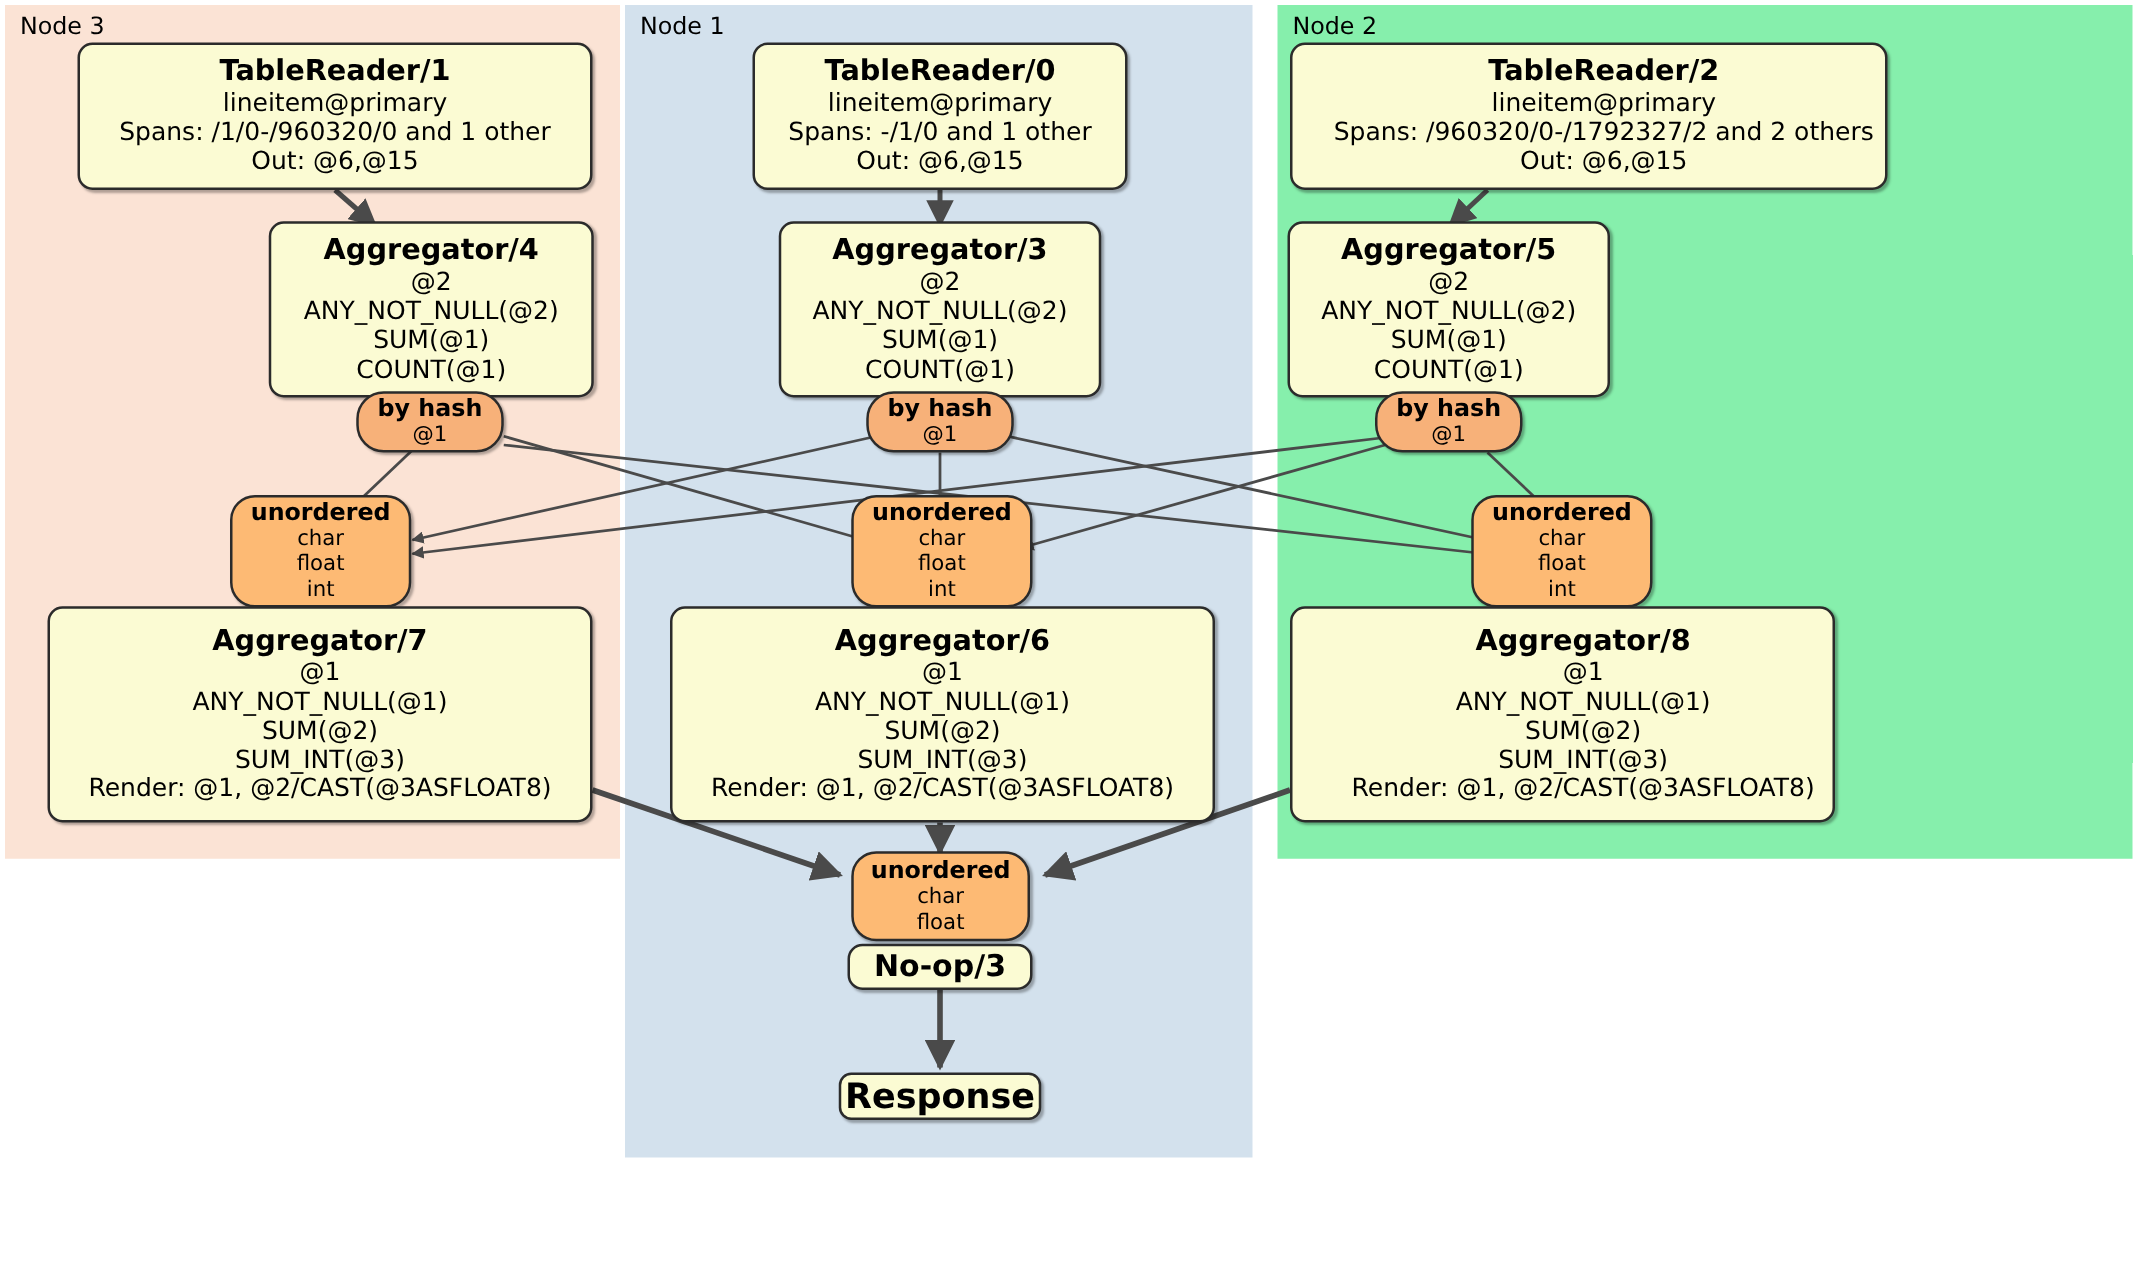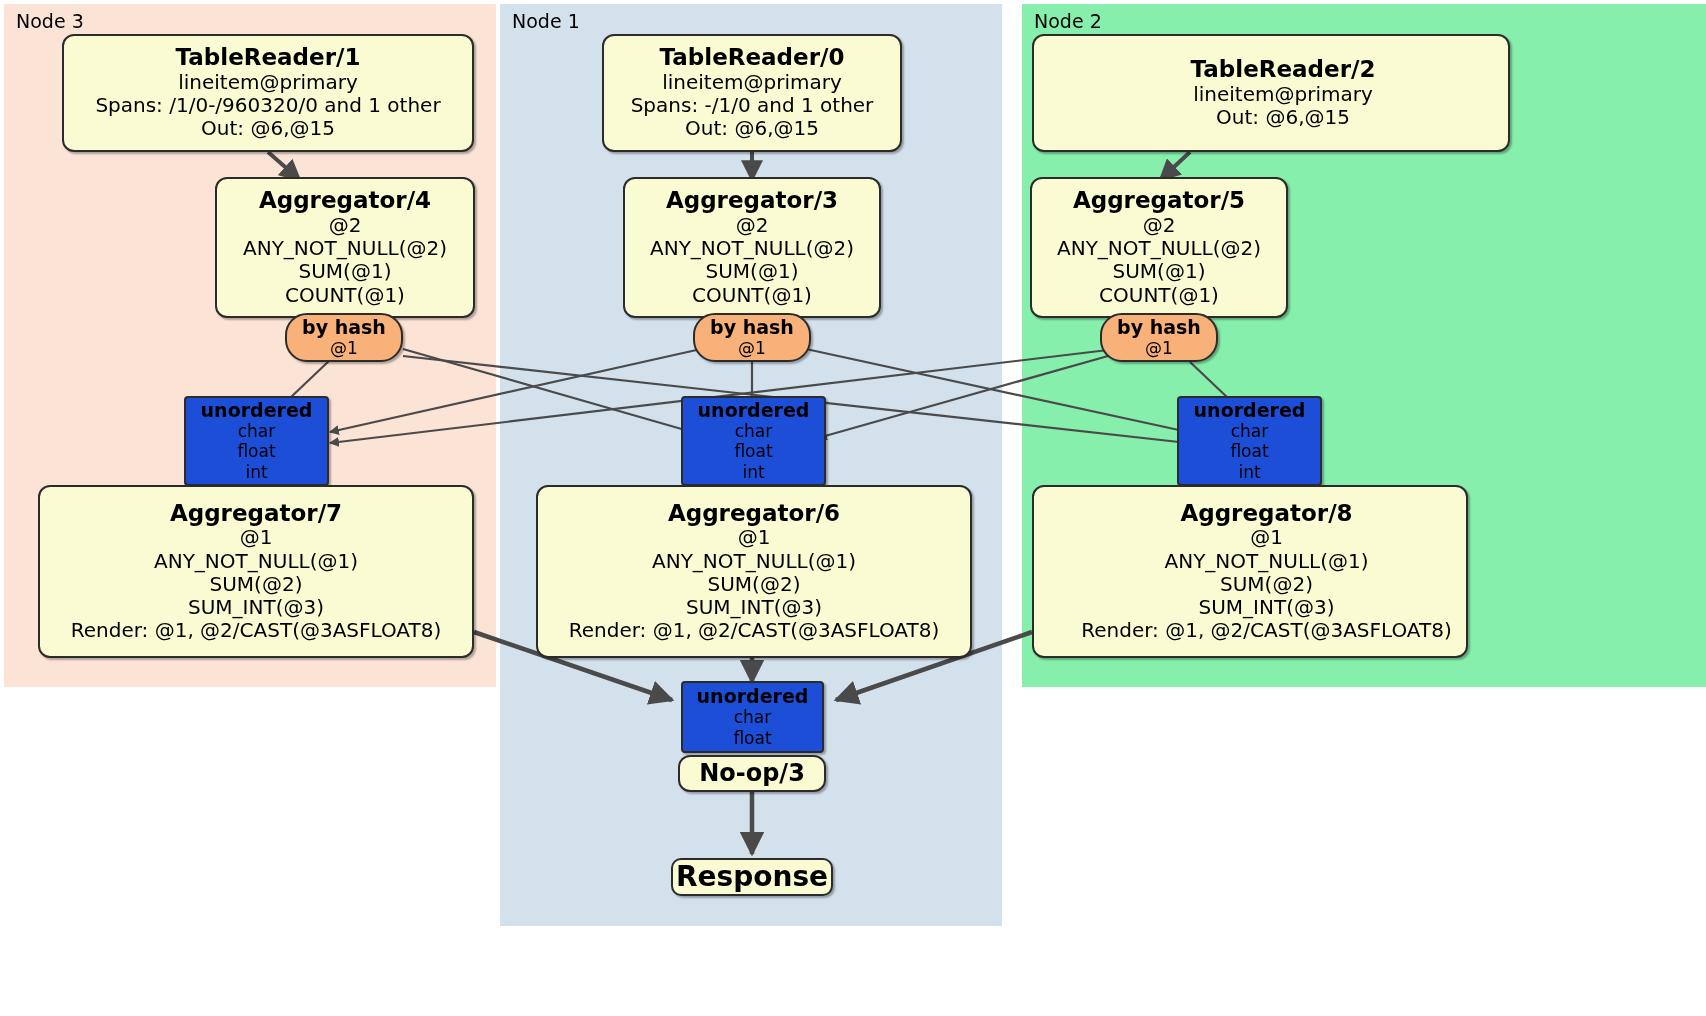--- a/index.html
+++ b/index.html
@@ -64,22 +64,22 @@
   .box.proc {
     background: #fbfbd3;
   }
   .box.router {
     background: #f7b179;
     border-radius: 22px;
     padding: 3px 10px;
     text-align: right;
   }
   .box.sync {
-    background: #1d4ed8;
-    border-radius: 4px;
+    background: #fdba74;
+    border-radius: 20px;
     padding: 4px 10px;
   }
   .title {
     font-weight: bold;
     font-size: 23px;
     line-height: 1.12;
     color: #000000;
     white-space: nowrap;
   }
   .router .title {
@@ -254,20 +254,21 @@
     <div class="title">No-op/3</div>
   </div>
 
   <div class="box terminal" style="left:671px; top:858px; width:162px; height:38px;">
     <div class="title">Response</div>
   </div>
 
   <div class="box proc" style="left:1032px; top:34px; width:478px; height:118px;padding-left:32px;">
     <div class="title">TableReader/2</div>
     <div class="detail">lineitem@primary</div>
+    <div class="detail">Spans: /960320/0-/1792327/2 and 2 others</div>
     <div class="detail">Out: @6,@15</div>
   </div>
 
   <div class="box proc" style="left:1030px; top:177px; width:258px; height:141px;">
     <div class="title">Aggregator/5</div>
     <div class="detail">@2</div>
     <div class="detail">ANY_NOT_NULL(@2)</div>
     <div class="detail">SUM(@1)</div>
     <div class="detail">COUNT(@1)</div>
   </div>

